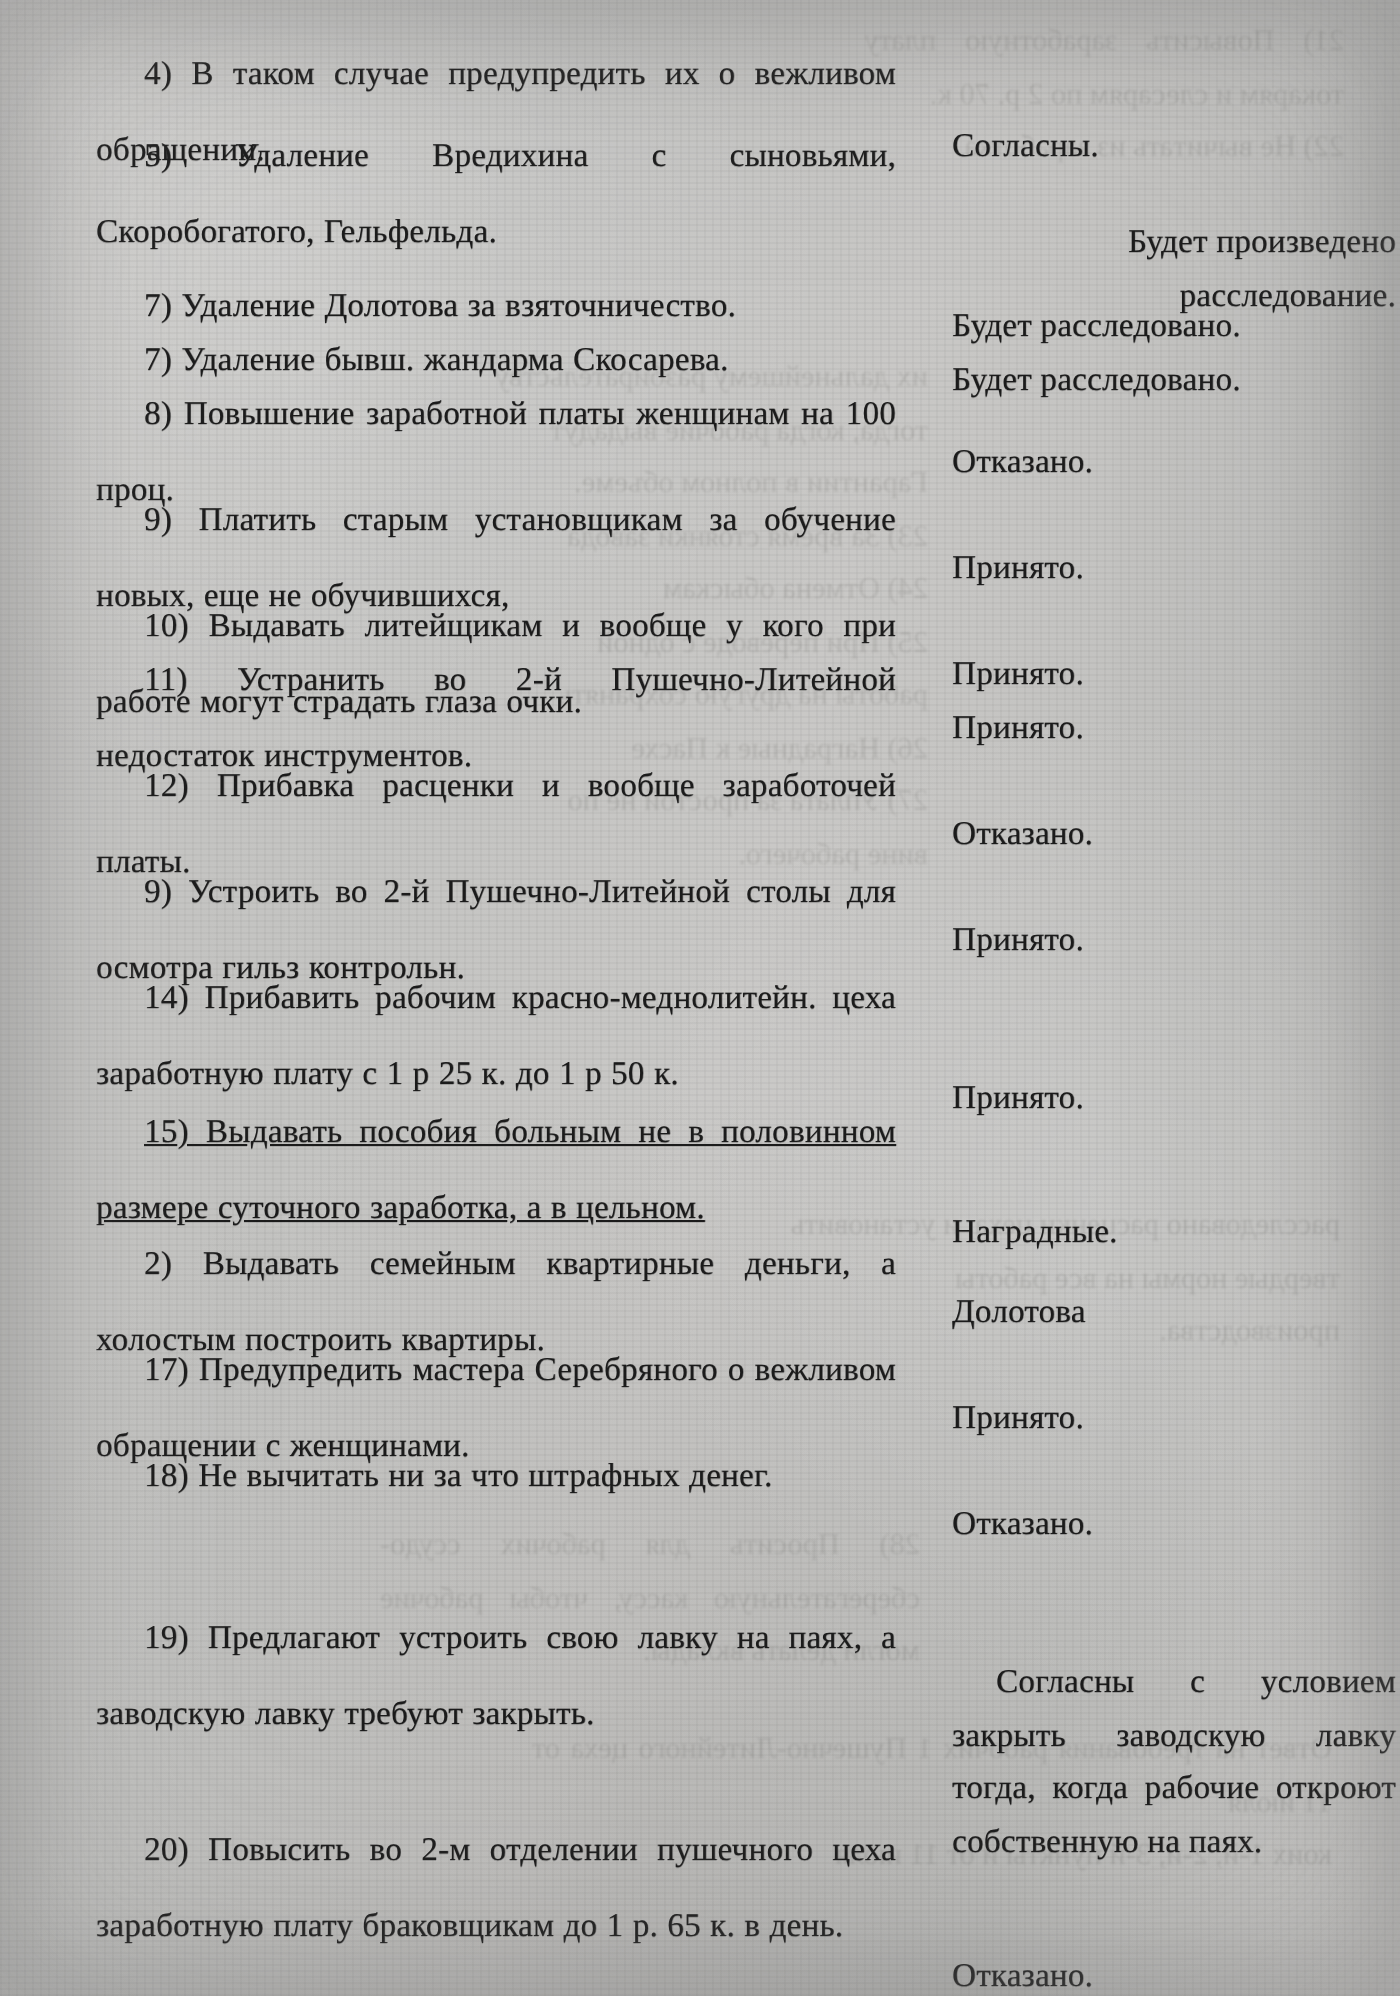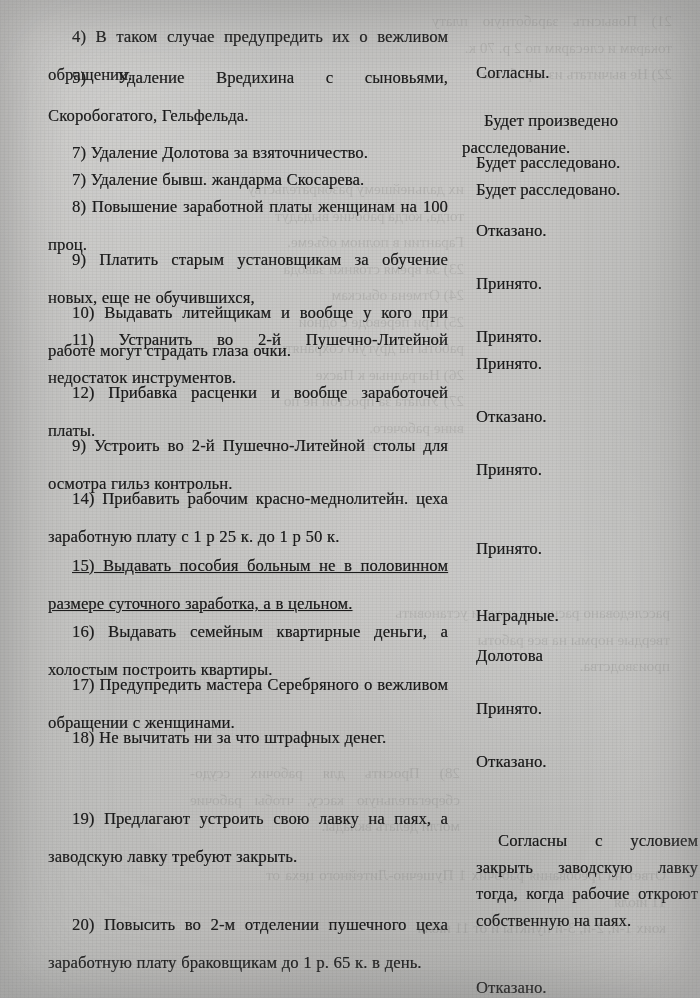--- a/index.html
+++ b/index.html
@@ -164,29 +164,29 @@
         <p class="para" style="top: 134px;">7) Удаление Долотова за взяточничество.</p>
         <p class="para" style="top: 161px;">7) Удаление бывш. жандарма Скосарева.</p>
         <p class="para" style="top: 188px;">8) Повышение заработной платы женщинам на 100 проц.</p>
         <p class="para" style="top: 241px;">9) Платить старым установщикам за обучение новых, еще не обучившихся,</p>
         <p class="para" style="top: 294px;">10) Выдавать литейщикам и вообще у кого при работе могут страдать глаза очки.</p>
         <p class="para" style="top: 321px;">11) Устранить во 2-й Пушечно-Литейной недостаток инструментов.</p>
         <p class="para" style="top: 374px;">12) Прибавка расценки и вообще заработочей платы.</p>
         <p class="para" style="top: 427px;">9) Устроить во 2-й Пушечно-Литейной столы для осмотра гильз контрольн.</p>
         <p class="para" style="top: 480px;">14) Прибавить рабочим красно-меднолитейн. цеха заработную плату с 1 р 25 к. до 1 р  50 к.</p>
         <p class="para" style="top: 547px; text-decoration: underline;">15) Выдавать пособия больным не в половинном размере суточного заработка, а в цельном.</p>
-        <p class="para" style="top: 613px;">16) Выдавать семейным квартирные деньги, а холостым построить квартиры.</p>
+        <p class="para" style="top: 613px;">2) Выдавать семейным квартирные деньги, а холостым построить квартиры.</p>
         <p class="para" style="top: 666px;">17) Предупредить мастера Серебряного о вежливом обращении с женщинами.</p>
         <p class="para" style="top: 719px;">18) Не вычитать ни за что штрафных денег.</p>
         <p class="para" style="top: 800px;">19) Предлагают устроить свою лавку на паях, а заводскую лавку требуют закрыть.</p>
         <p class="para" style="top: 906px;">20) Повысить во 2-м отделении пушечного цеха заработную плату браковщикам до 1 р. 65 к. в день.</p>
       </div>
     <div class="col-right" id="col-right">
         <p class="resp" style="top: 44px;">Согласны.</p>
-        <p class="resp hang" style="top: 92px;">Будет произведено расследование.</p>
+        <p class="resp hang" style="top: 92px; text-align: right;">Будет произведено расследование.</p>
         <p class="resp" style="top: 134px;">Будет расследовано.</p>
         <p class="resp" style="top: 161px;">Будет расследовано.</p>
         <p class="resp" style="top: 202px;">Отказано.</p>
         <p class="resp" style="top: 255px;">Принято.</p>
         <p class="resp" style="top: 308px;">Принято.</p>
         <p class="resp" style="top: 335px;">Принято.</p>
         <p class="resp" style="top: 388px;">Отказано.</p>
         <p class="resp" style="top: 441px;">Принято.</p>
         <p class="resp" style="top: 520px;">Принято.</p>
         <p class="resp" style="top: 587px;">Наградные.</p>

